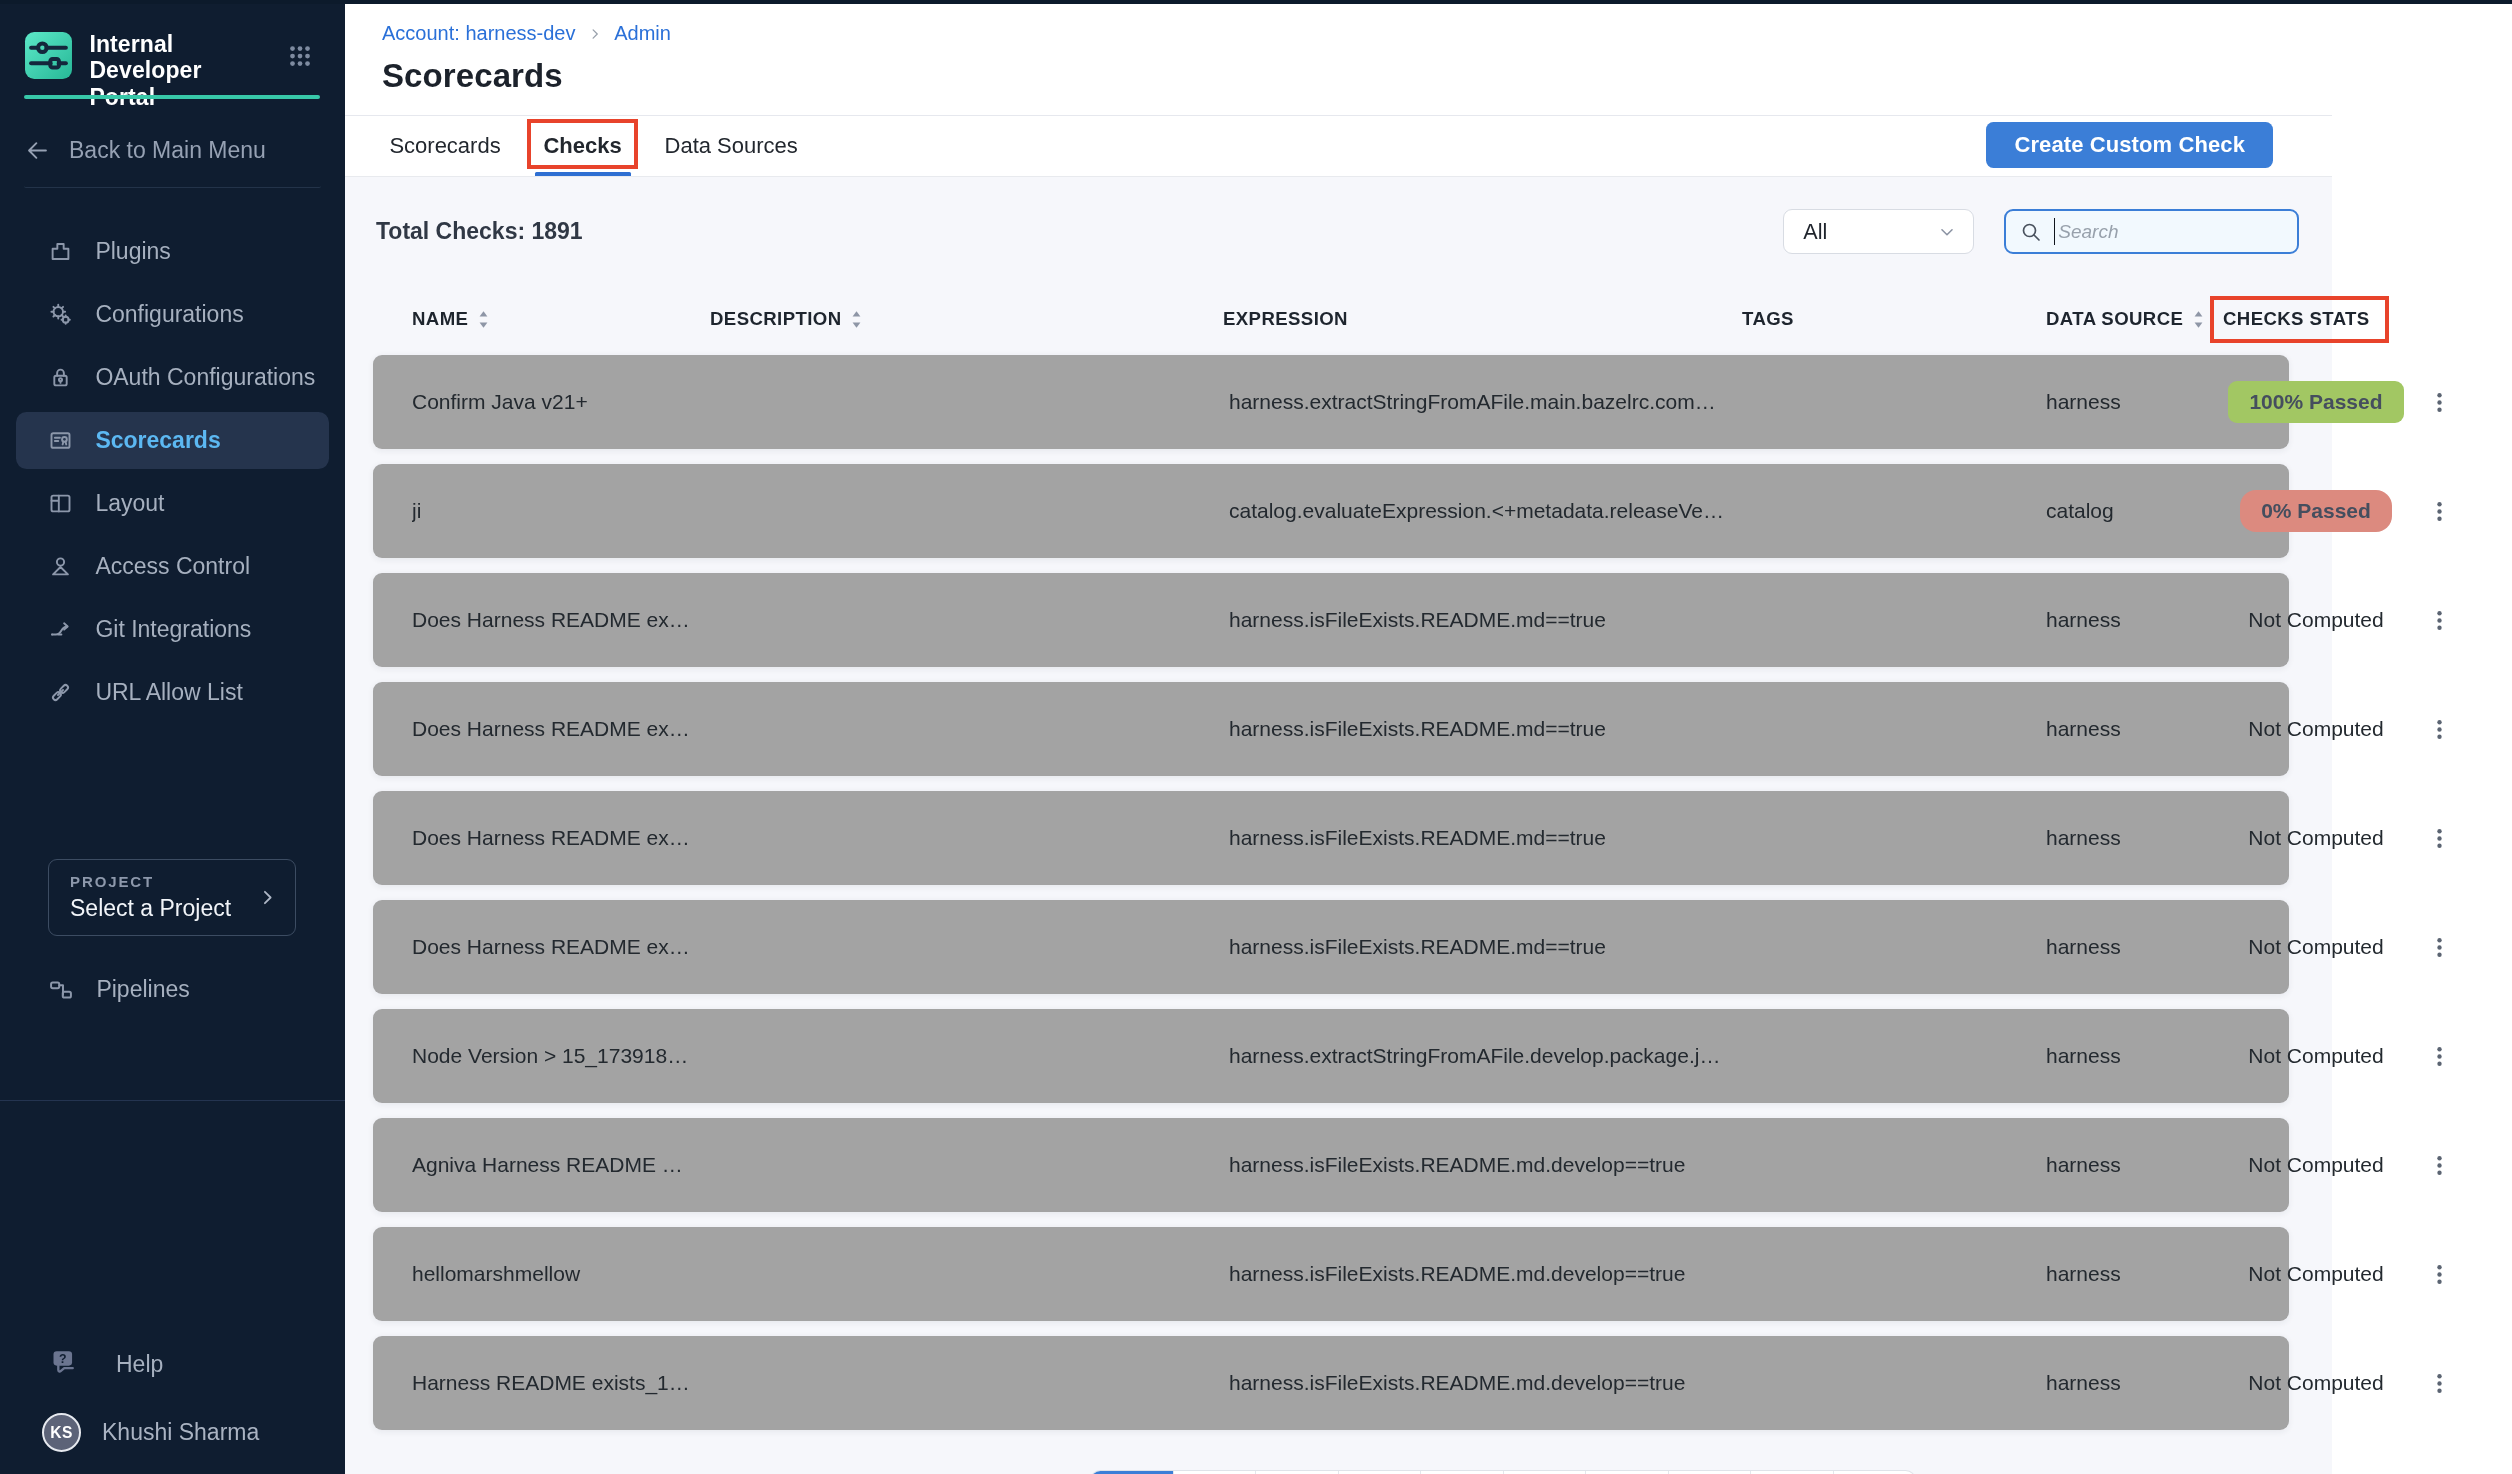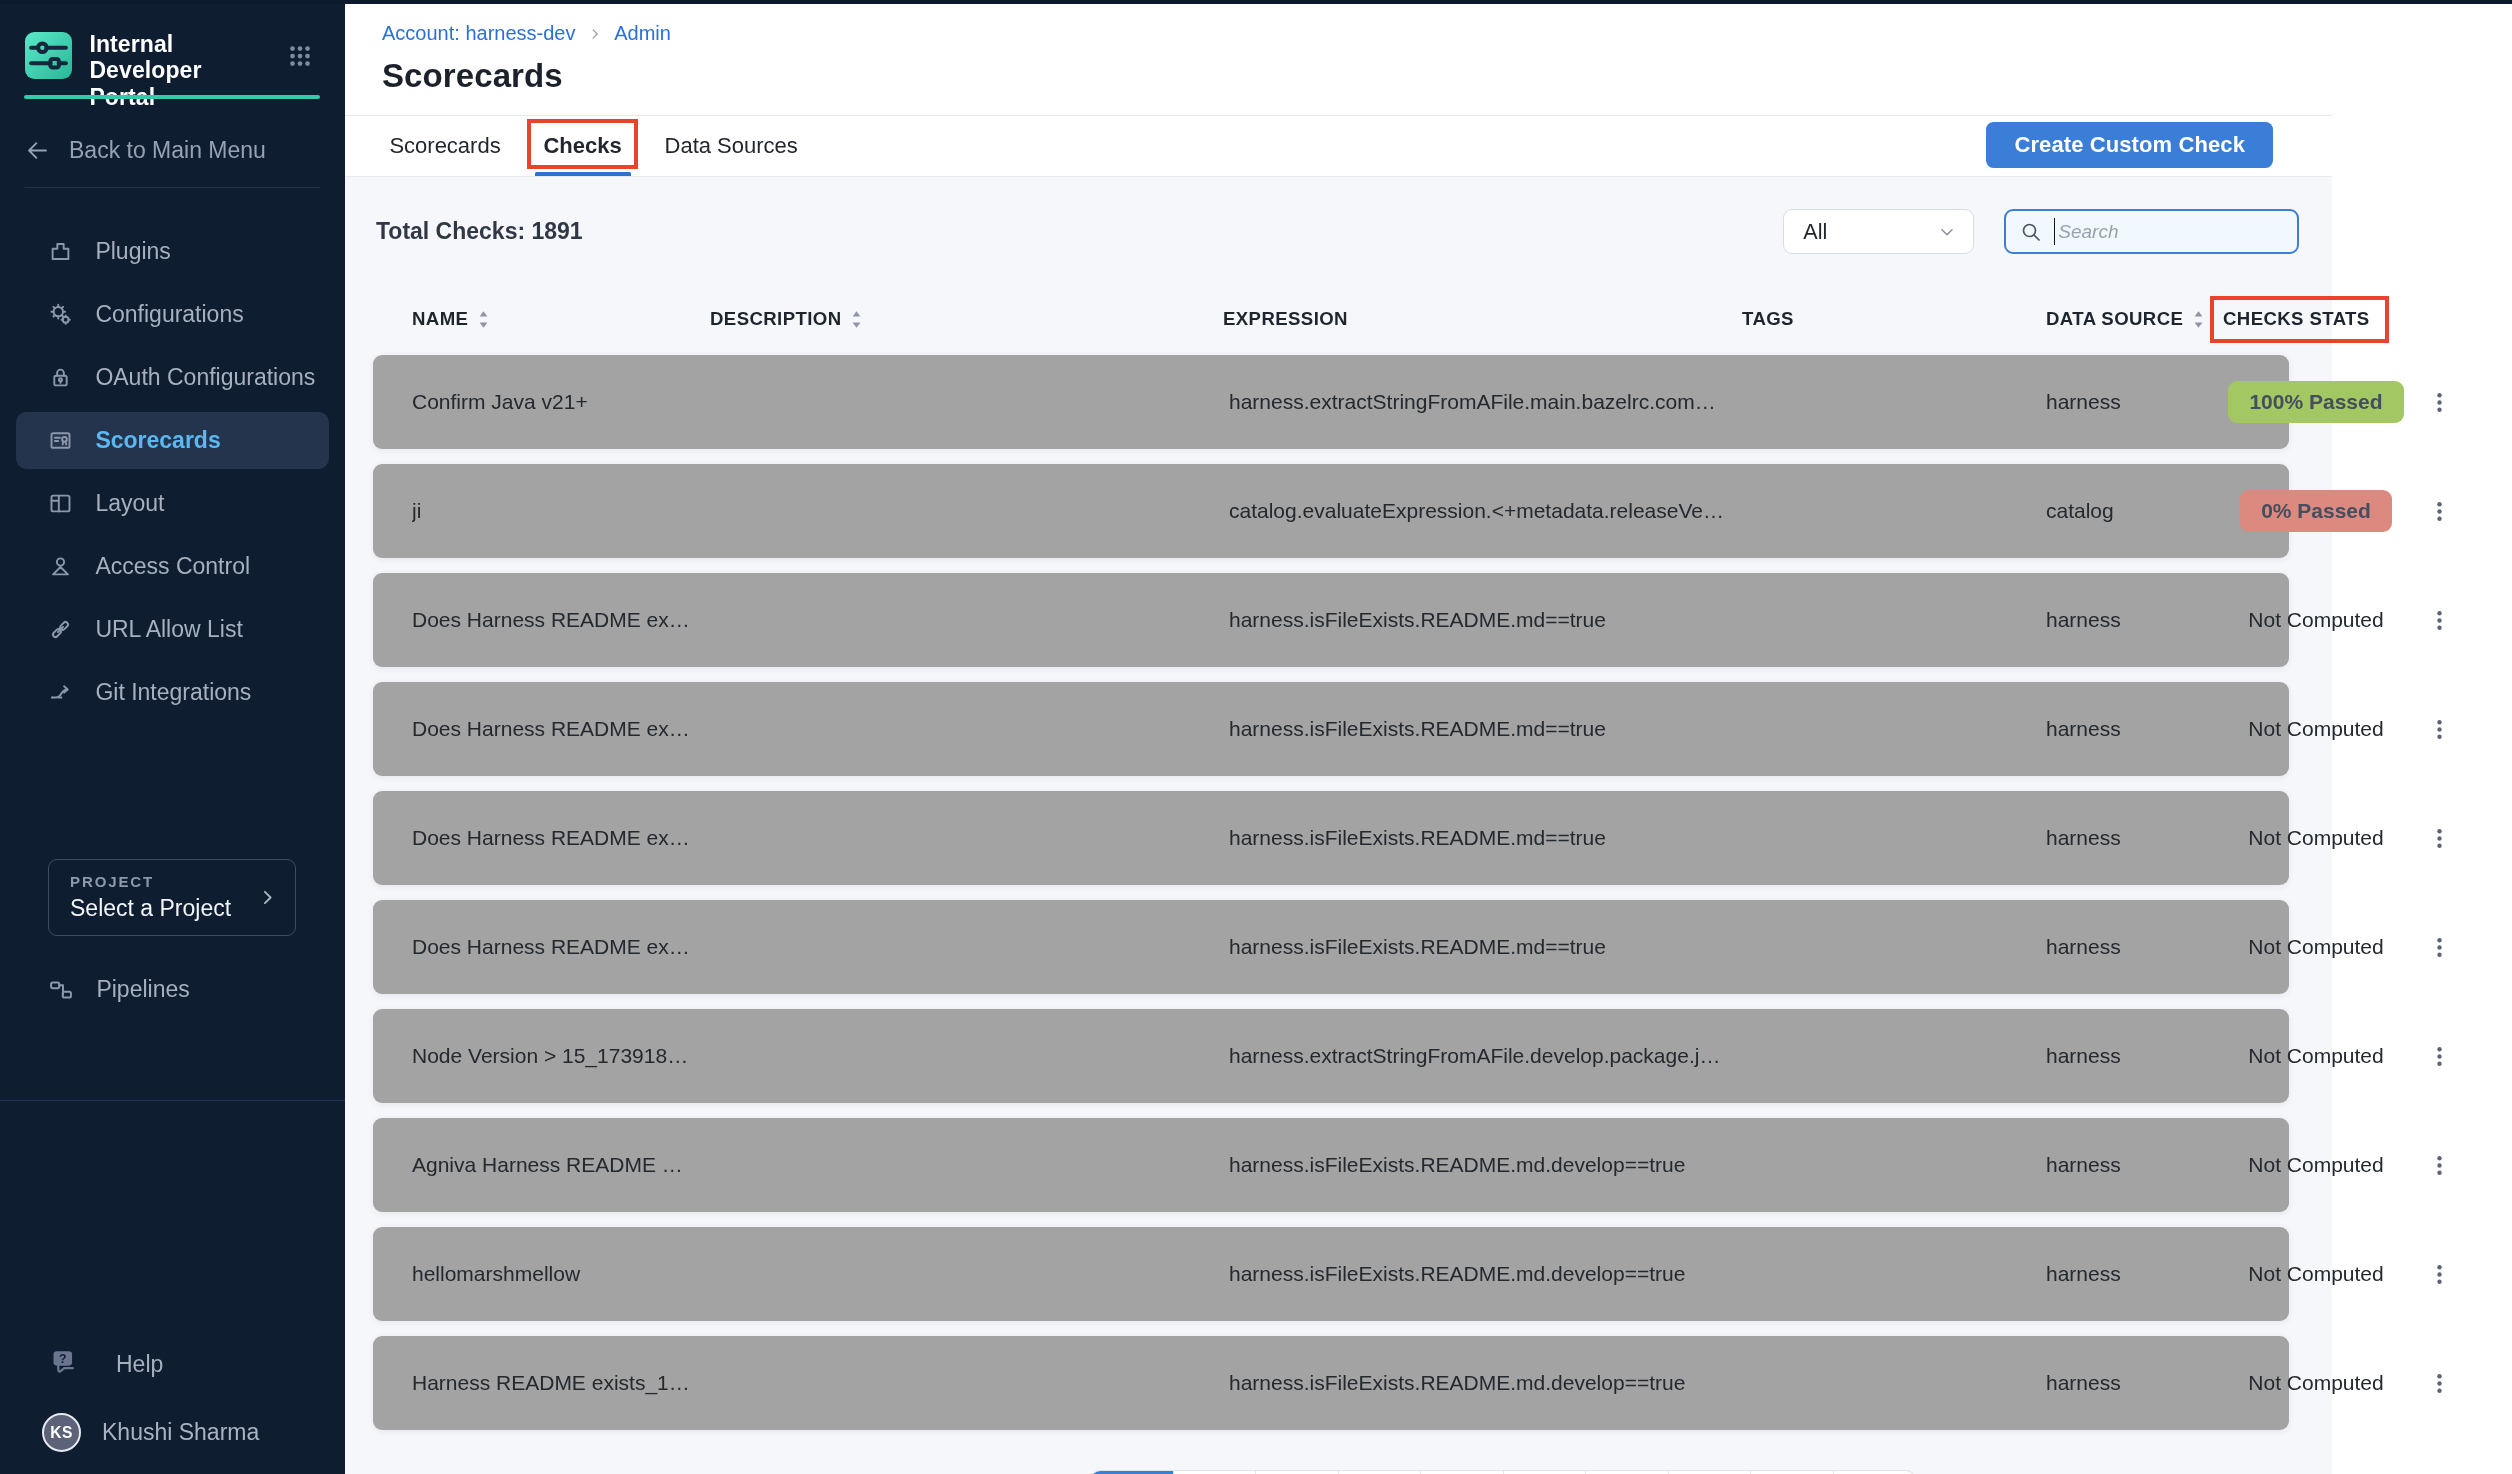--- a/index.html
+++ b/index.html
@@ -78,21 +78,21 @@
   .th .annotation-box { top:-12px; bottom:-13.4px; left:-13.4px; right:-19.3px; }
 
   .rows { position:absolute; top:178px; left:28px; right:43px; display:flex; flex-direction:column; gap:15px; }
   .row { height:94px; background:#a3a3a3; border-radius:9px; box-shadow:0 1.5px 6px rgba(30,40,61,.07); }
   .cell { font-size:21px; color:#23292f; white-space:nowrap; overflow:hidden; text-overflow:ellipsis; padding-right:18px; }
   .cell.expr { padding-left:6px; }
   .cell.stats { display:flex; justify-content:center; padding-right:0; }
   .badge-wrap { position:relative; display:inline-flex; }
   .badge { padding:9px 21px; border-radius:9px; font-size:21px; font-weight:600; color:#454e5e; white-space:nowrap; }
   .badge.success { background:#a2c763; }
-  .badge.danger { background:#dc8a7f; }
+  .badge.danger { background:#dc8a7f;border-radius:16px; }
   .badge-wrap .annotation-box { top:-9.7px; bottom:-9.7px; left:-11px; right:-11px; }
   .stat-plain { font-size:21px; color:#23292f; }
   .cell.kebab { display:flex; justify-content:center; padding-right:0; cursor:pointer; }
   .cell.kebab .ic { width:25px; height:25px; color:#5b6472; }
 
   .pagination { position:absolute; top:1293px; left:745px; width:826px; height:45px; background:#ffffff; border:1.5px solid #dfe3e9; border-bottom:none; border-radius:10.4px 10.4px 0 0; display:flex; overflow:hidden; }
   .page-cell { flex:1 1 0; border-left:1.5px solid #e3e7ec; cursor:pointer; }
   .page-cell:first-child { border-left:none; }
   .page-cell.active { background:#3b7ed7; }
 
@@ -267,29 +267,29 @@
         <span>Layout</span>
       </div>
       <div class="side-item">
         <svg class="ic" viewBox="0 0 36 36" width="27" height="27">
           <use href="#person-icon"></use>
         </svg>
         <span>Access Control</span>
       </div>
       <div class="side-item">
         <svg class="ic" viewBox="0 0 36 36" width="27" height="27">
+          <use href="#git-branch-icon"></use>
+        </svg>
+        <span>Git Integrations</span>
+      </div>
+      <div class="side-item">
+        <svg class="ic" viewBox="0 0 36 36" width="27" height="27">
           <use href="#link-icon"></use>
         </svg>
         <span>URL Allow List</span>
-      </div>
-      <div class="side-item">
-        <svg class="ic" viewBox="0 0 36 36" width="27" height="27">
-          <use href="#git-branch-icon"></use>
-        </svg>
-        <span>Git Integrations</span>
       </div>
     </nav>
 
   <div class="project-box">
     <div class="project-meta">
       <div class="project-label">PROJECT</div>
       <div class="project-value">Select a Project</div>
     </div>
     <svg class="ic" viewBox="0 0 34 34" width="25" height="25">
         <use href="#chevron-right-icon"></use>

